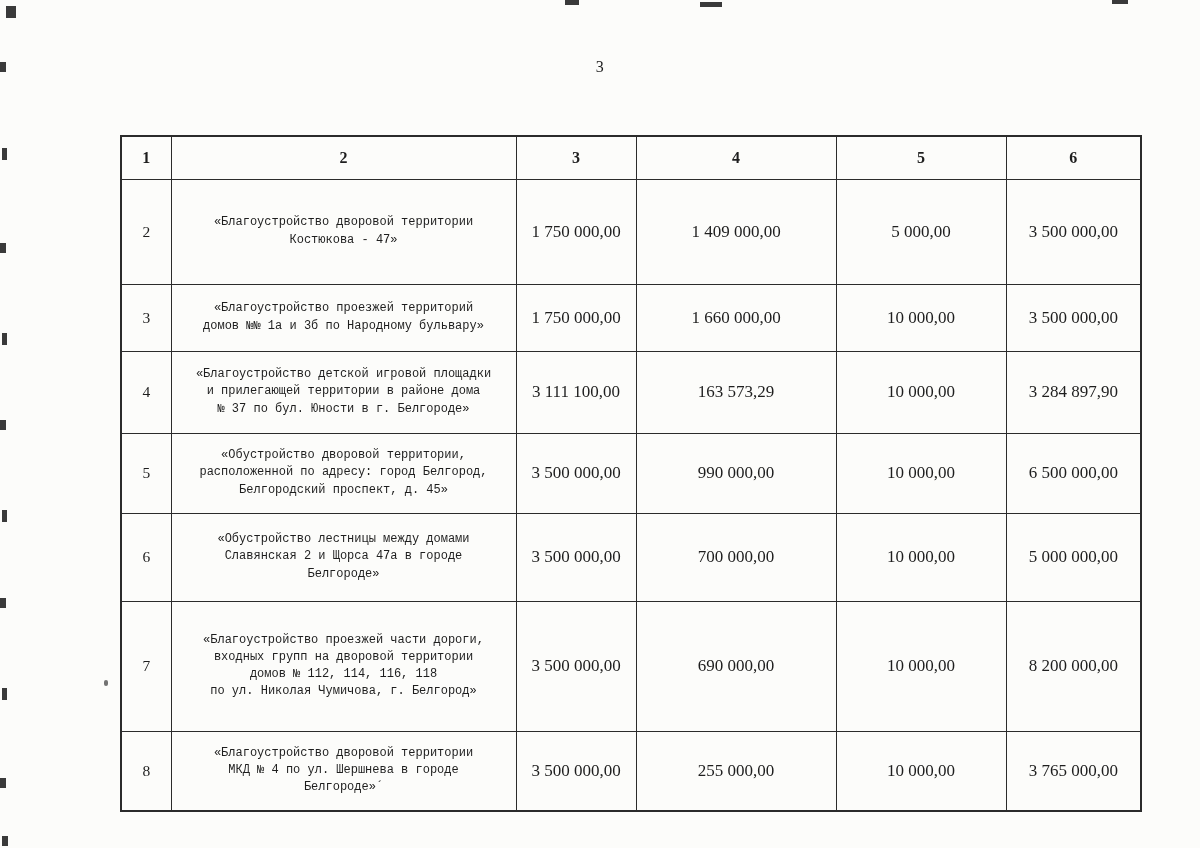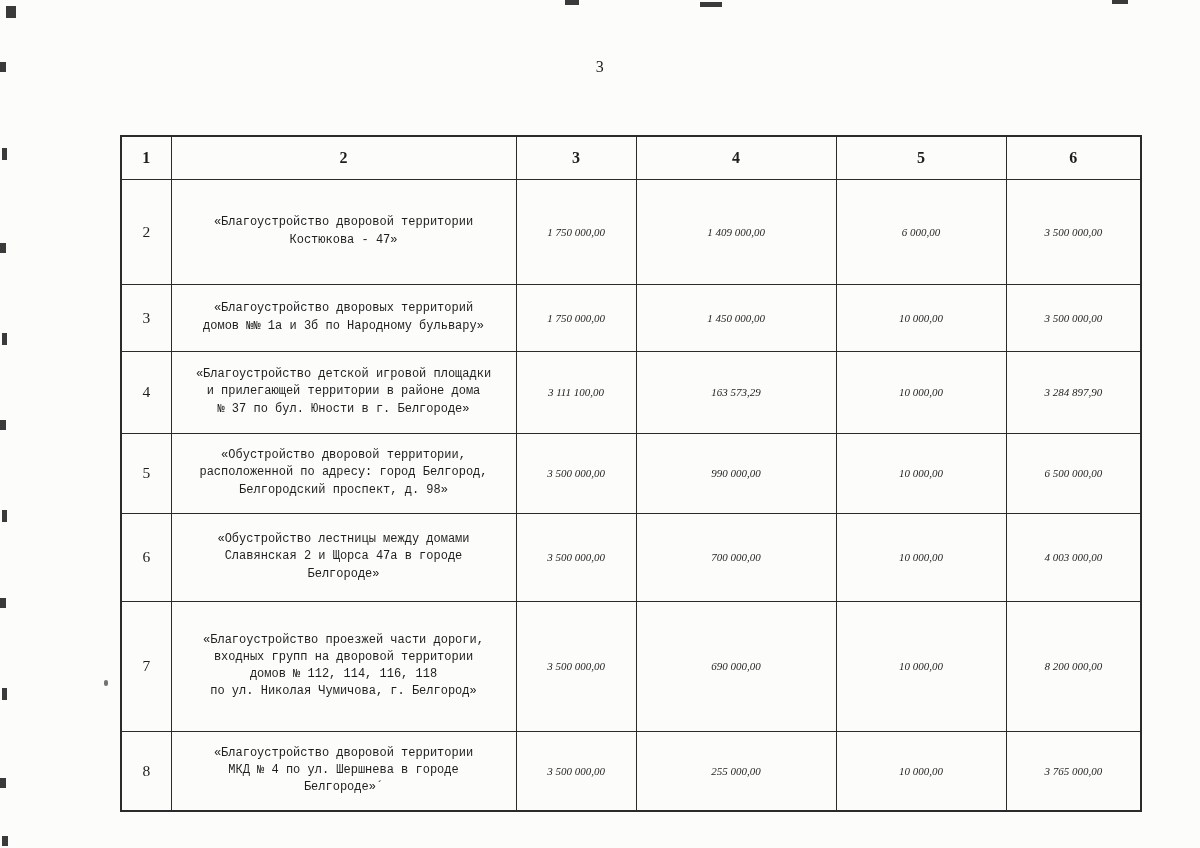--- a/index.html
+++ b/index.html
@@ -49,23 +49,22 @@
     font-size: 15.5px;
   }
   td.cell-name {
     font-size: 12px;
     line-height: 1.42;
     white-space: pre-line;
     padding: 4px 10px;
     font-family: Liberation Mono, monospace;
   }
   td.cell-money {
-    font-size: 11px;
+    font-size: 17px;
     white-space: nowrap;
-    font-style: italic;
   }
   tr.rh-a  { height: 105px; }
   tr.rh-b  { height: 67px; }
   tr.rh-c  { height: 82px; }
   tr.rh-d  { height: 80px; }
   tr.rh-e  { height: 88px; }
   tr.rh-f  { height: 130px; }
   tr.rh-g  { height: 80px; }
   .artifact {
     position: absolute;
@@ -113,61 +112,61 @@
       <th>6</th>
     </tr>
   </thead>
   <tbody>
     <tr class="rh-a">
       <td class="cell-num">2</td>
       <td class="cell-name">«Благоустройство дворовой территории
 Костюкова - 47»</td>
       <td class="cell-money">1 750 000,00</td>
       <td class="cell-money">1 409 000,00</td>
-      <td class="cell-money">6 000,00</td>
+      <td class="cell-money">5 000,00</td>
       <td class="cell-money">3 500 000,00</td>
     </tr>
     <tr class="rh-b">
       <td class="cell-num">3</td>
-      <td class="cell-name">«Благоустройство дворовых территорий
+      <td class="cell-name">«Благоустройство проезжей территорий
 домов №№ 1а и  3б по Народному бульвару»</td>
       <td class="cell-money">1 750 000,00</td>
-      <td class="cell-money">1 450 000,00</td>
+      <td class="cell-money">1 660 000,00</td>
       <td class="cell-money">10 000,00</td>
       <td class="cell-money">3 500 000,00</td>
     </tr>
     <tr class="rh-c">
       <td class="cell-num">4</td>
       <td class="cell-name">«Благоустройство детской игровой площадки
 и прилегающей территории в районе дома
 № 37 по бул. Юности в г. Белгороде»</td>
       <td class="cell-money">3 111 100,00</td>
       <td class="cell-money">163 573,29</td>
       <td class="cell-money">10 000,00</td>
       <td class="cell-money">3 284 897,90</td>
     </tr>
     <tr class="rh-d">
       <td class="cell-num">5</td>
       <td class="cell-name">«Обустройство дворовой территории,
 расположенной по адресу: город Белгород,
-Белгородский проспект, д. 98»</td>
+Белгородский проспект, д. 45»</td>
       <td class="cell-money">3 500 000,00</td>
       <td class="cell-money">990 000,00</td>
       <td class="cell-money">10 000,00</td>
       <td class="cell-money">6 500 000,00</td>
     </tr>
     <tr class="rh-e">
       <td class="cell-num">6</td>
       <td class="cell-name">«Обустройство лестницы между домами
 Славянская 2 и Щорса 47а в городе
 Белгороде»</td>
       <td class="cell-money">3 500 000,00</td>
       <td class="cell-money">700 000,00</td>
       <td class="cell-money">10 000,00</td>
-      <td class="cell-money">4 003 000,00</td>
+      <td class="cell-money">5 000 000,00</td>
     </tr>
     <tr class="rh-f">
       <td class="cell-num">7</td>
       <td class="cell-name">«Благоустройство проезжей части дороги,
 входных групп на дворовой территории
 домов № 112, 114, 116, 118
 по ул. Николая Чумичова, г. Белгород»</td>
       <td class="cell-money">3 500 000,00</td>
       <td class="cell-money">690 000,00</td>
       <td class="cell-money">10 000,00</td>

